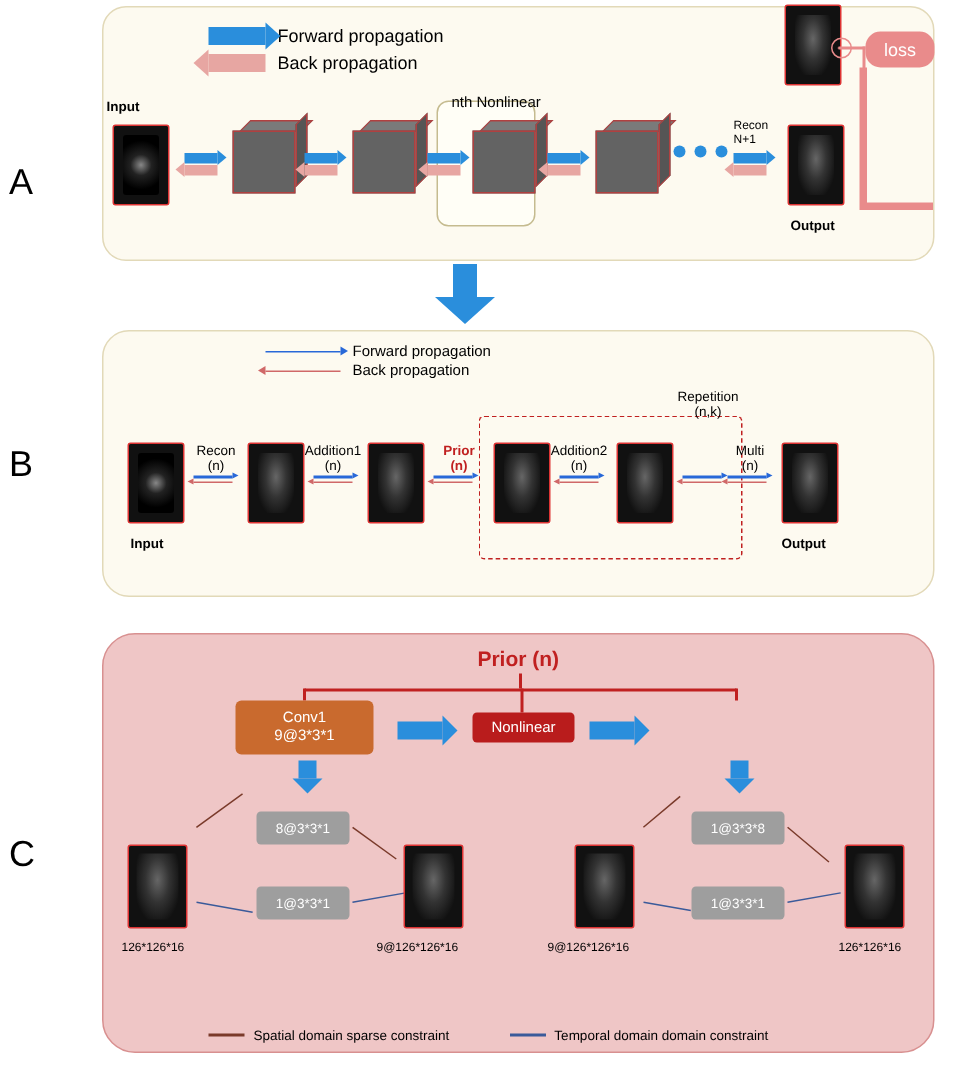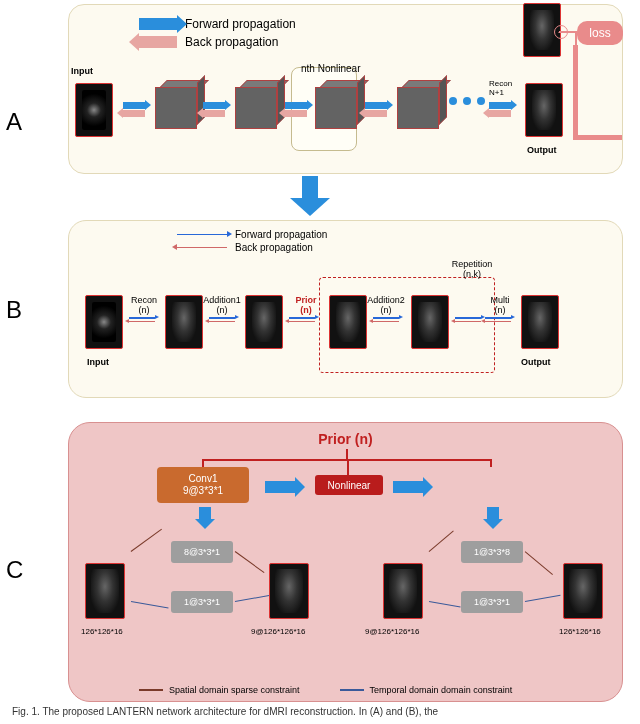--- a/index.html
+++ b/index.html
@@ -389,14 +389,13 @@
         </div>
       <div class="item">
           <div class="swatch blue"></div>
           <span>Temporal domain domain constraint</span>
         </div>
     </div>
   </div>
 
   <div class="panel-c-label">C</div>
 
-  <div class="figcap">Fig. 1. The proposed LANTERN network architecture for dMRI reconstruction. In (A) and (B), the</div>
 </div>
 
 </body></html>

